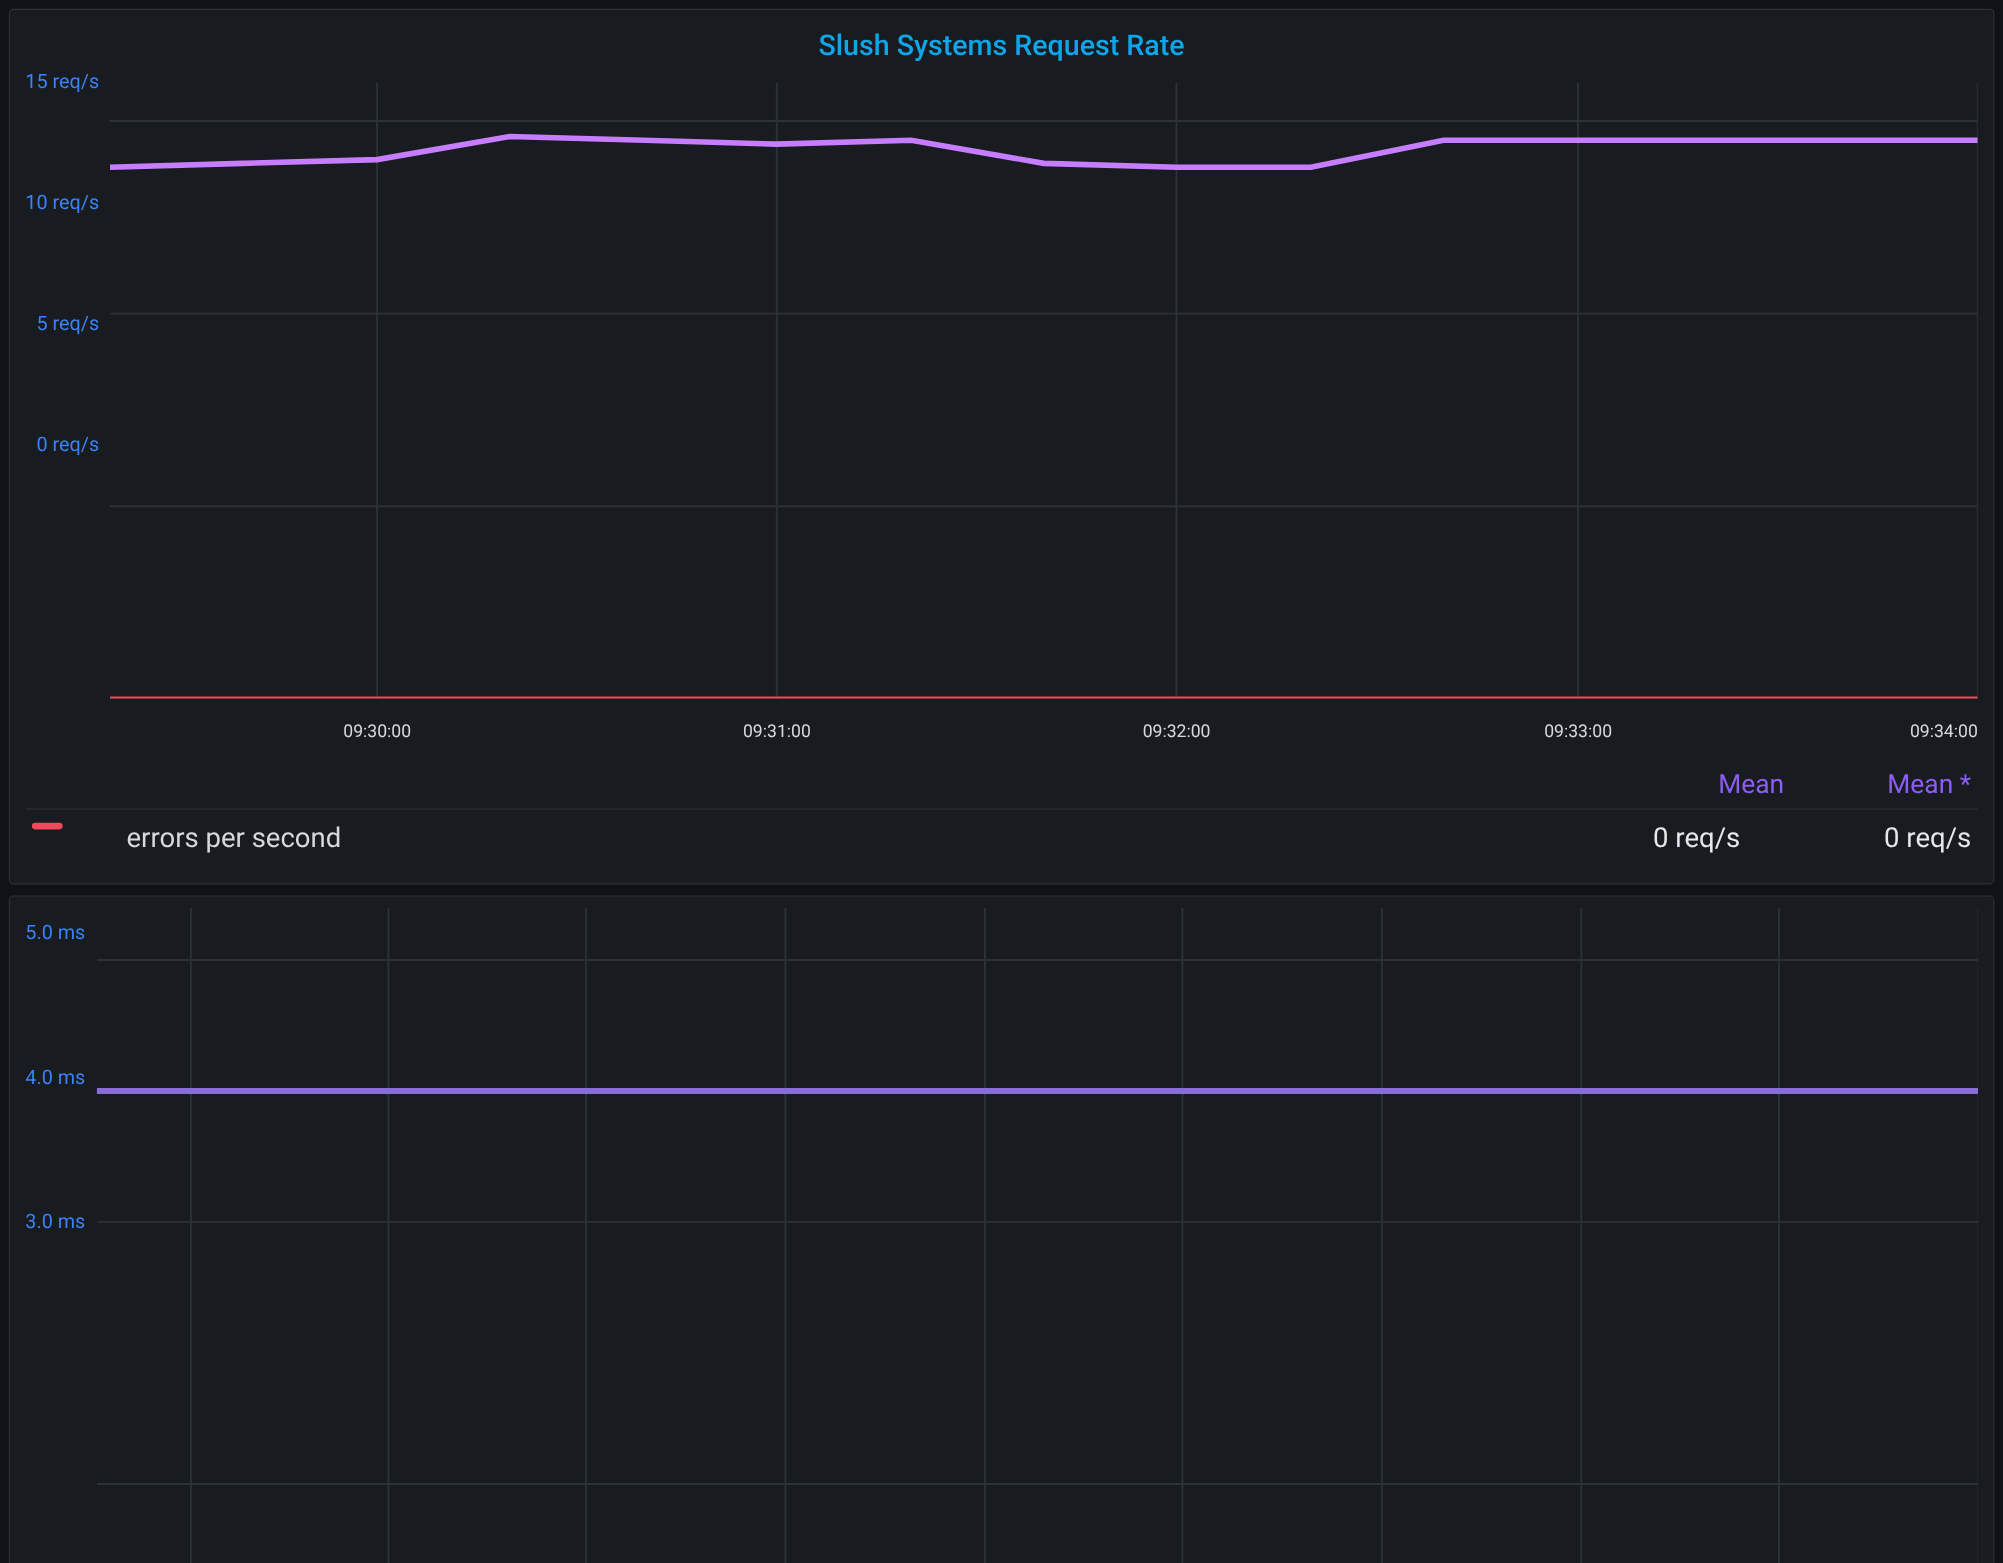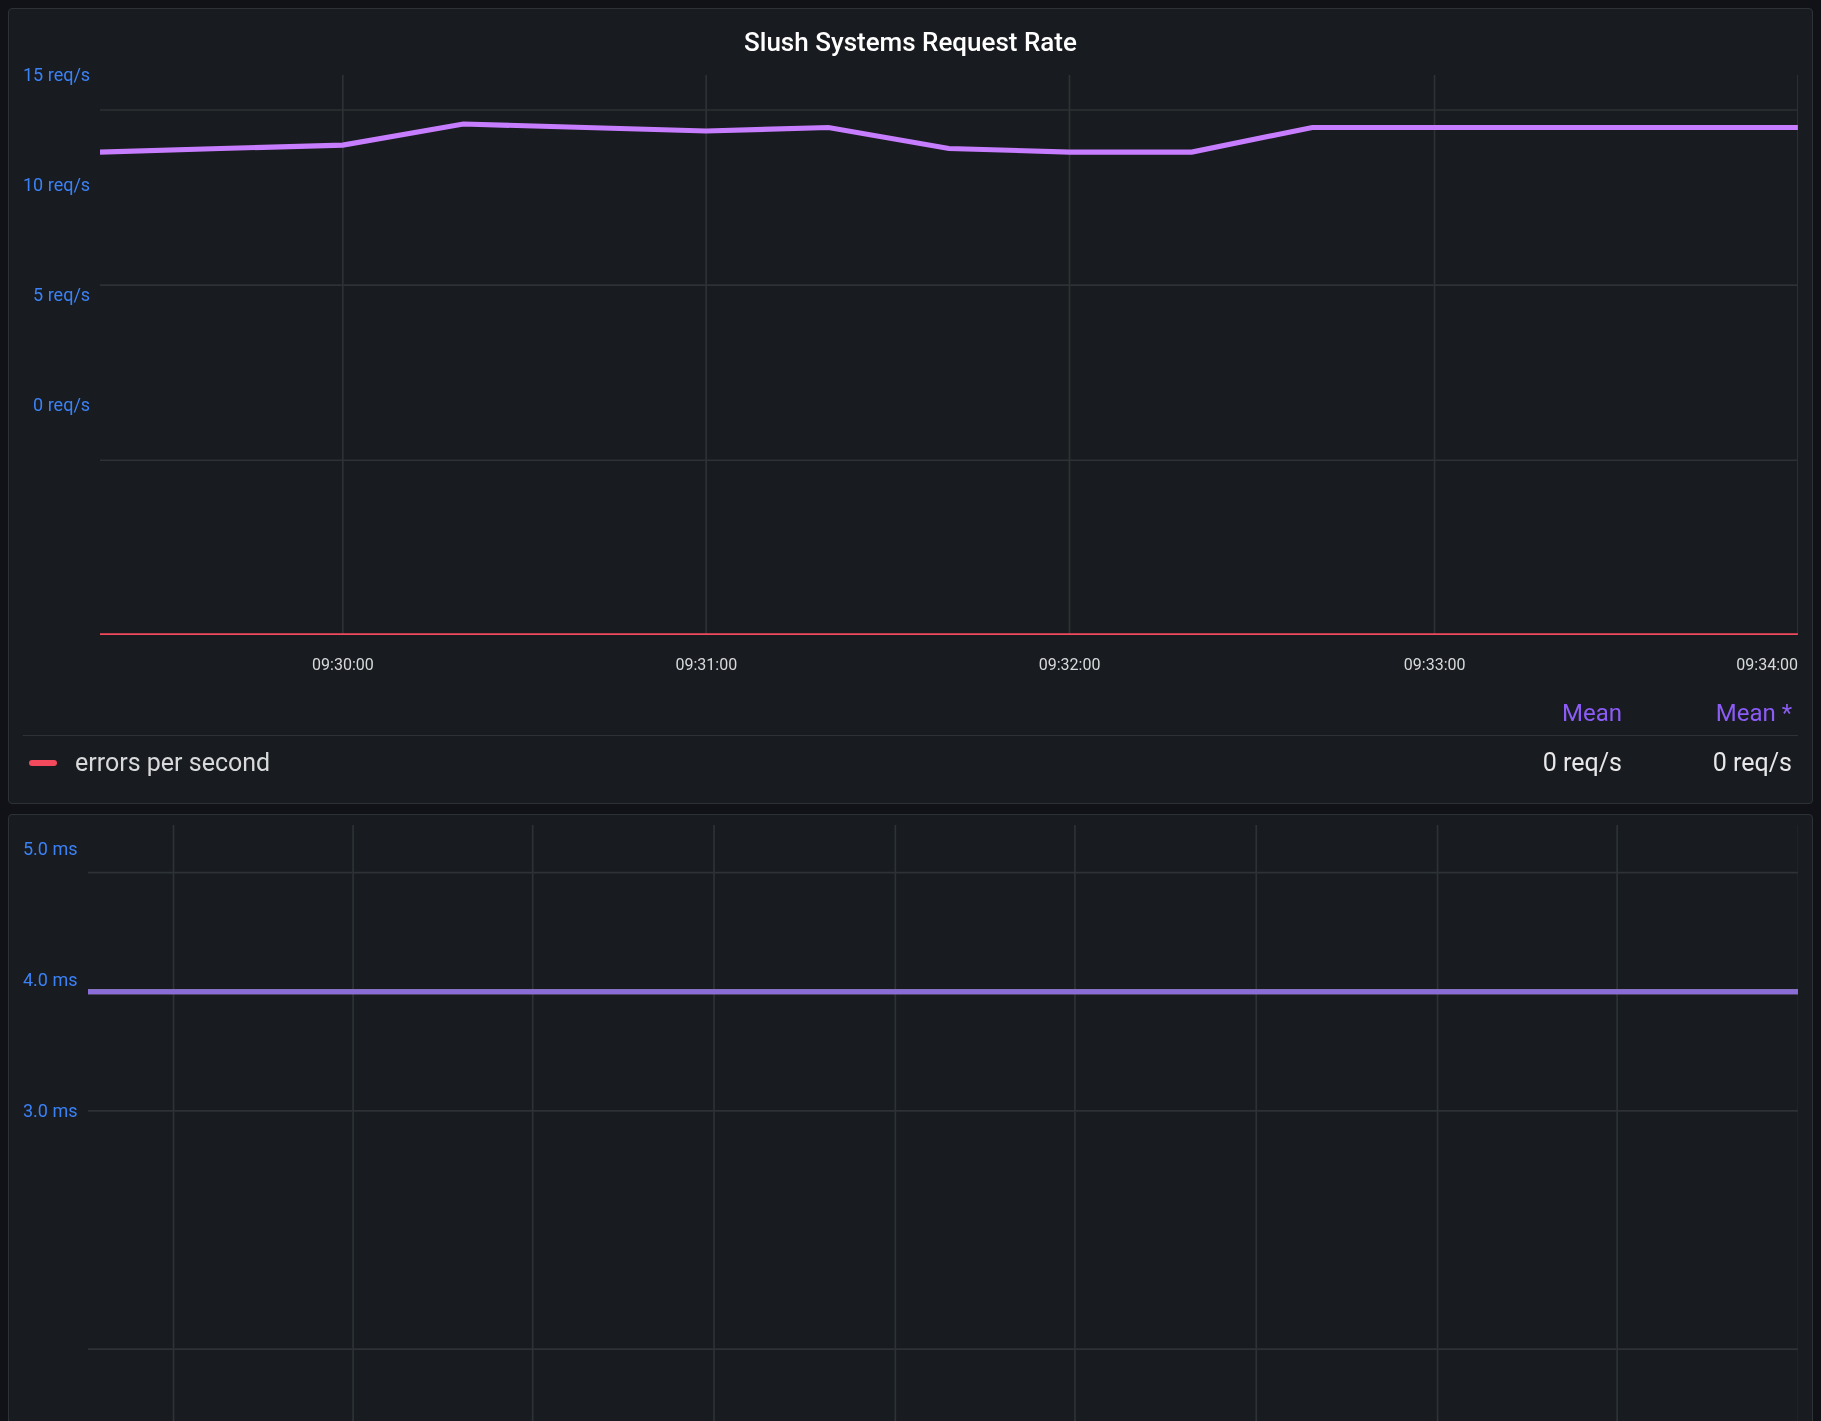--- a/index.html
+++ b/index.html
@@ -14,21 +14,21 @@
     background: #181b1f;
     border: 1px solid #2c3235;
     border-radius: 4px;
     margin-bottom: 10px;
     padding: 10px 14px 14px 14px;
   }
   .panel-title {
     text-align: center;
     font-size: 26px;
     font-weight: 500;
-    color: #ffffff;
+    color: #0ea5e9;
     padding: 8px 0 18px 0;
   }
   .chart-row { display: flex; }
   .y-axis {
     display: flex;
     flex-direction: column;
     justify-content: space-between;
     align-items: flex-end;
     padding-right: 10px;
     font-size: 18px;
@@ -45,24 +45,24 @@
     display: flex;
     justify-content: flex-end;
     font-size: 24px;
     color: #8b5cf6;
     padding: 8px 6px;
     border-bottom: 1px solid #2c3235;
   }
   .legend-header .col { width: 170px; text-align: right; }
   .legend-row {
     display: flex;
-    align-items: center;
     font-size: 25px;
     padding: 12px 6px;
     border-bottom: 1px solid #2c3235;
+    gap: 40px;
   }
   .legend-row:last-child { border-bottom: none; }
   .legend-swatch {
     width: 28px; height: 6px; border-radius: 3px; margin-right: 18px;
   }
   .legend-label { flex: 1; color: #d8d9da; }
   .legend-val { width: 170px; text-align: right; color: #e8e8ea; }
 </style>
 </head>
 <body>

